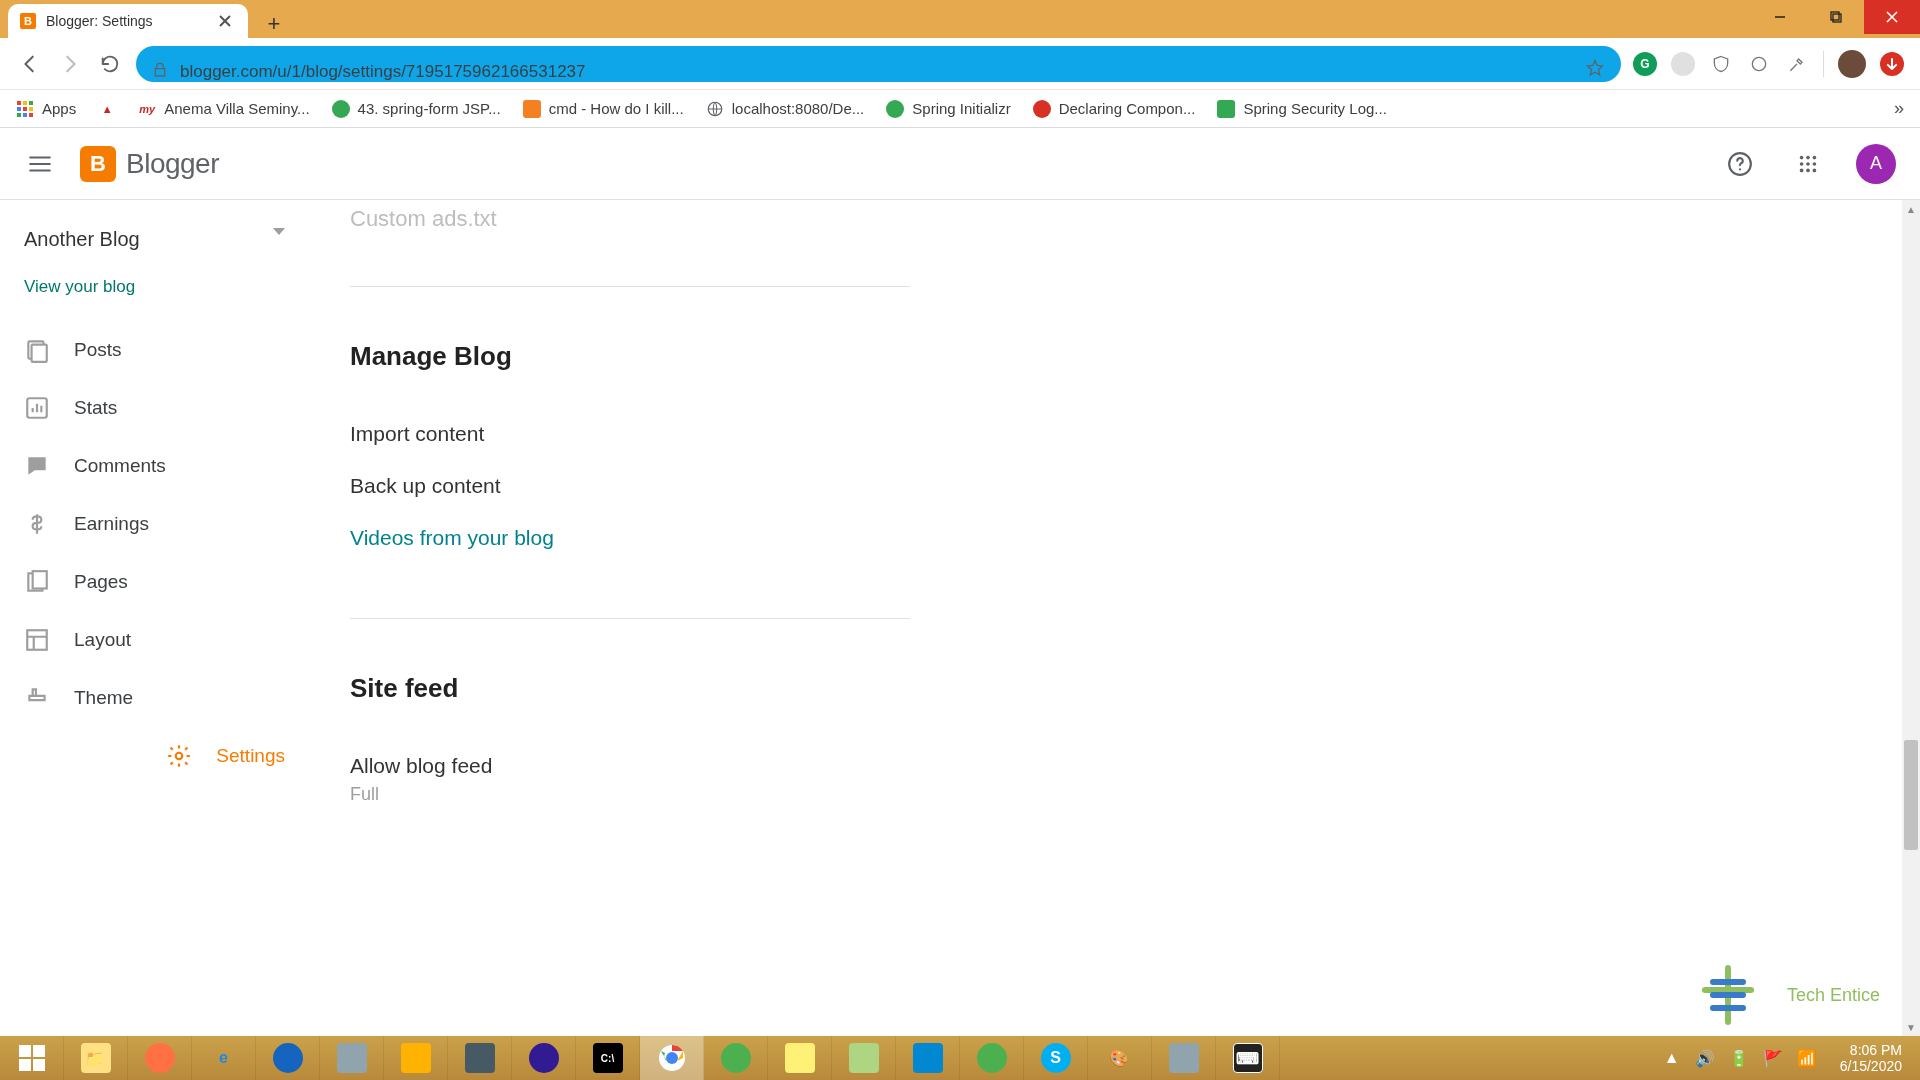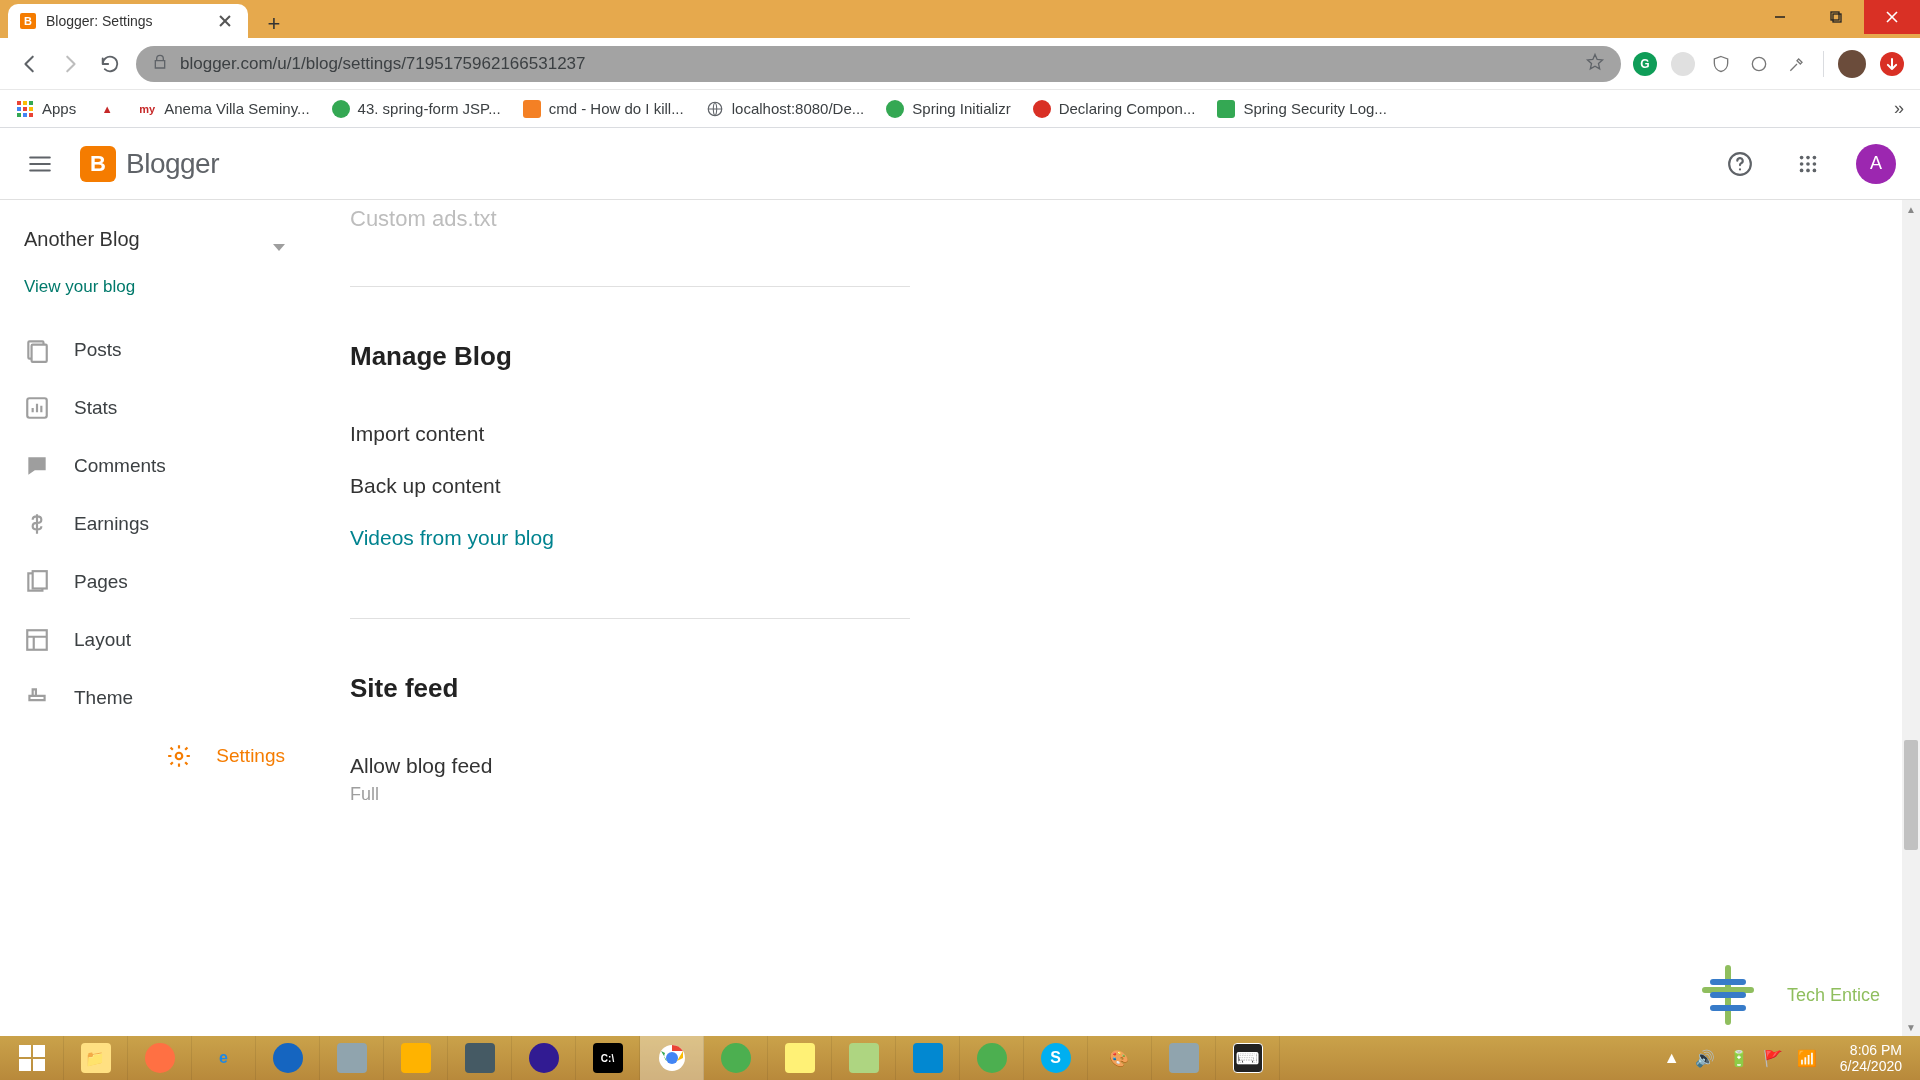--- a/index.html
+++ b/index.html
@@ -18,21 +18,21 @@
   .new-tab { width: 28px; height: 28px; margin-left: 12px; display: flex; align-items: center; justify-content: center; cursor: pointer; color: #333; font-size: 22px; }
   .win-ctrls { margin-left: auto; display: flex; height: 100%; }
   .win-btn { width: 56px; height: 34px; display: flex; align-items: center; justify-content: center; color: #222; }
   .win-btn svg { width: 14px; height: 14px; }
   .win-btn.close-w { background: #d93025; color: #fff; }
 
   
   .chrome-bar { height: 52px; background: #fff; display: flex; align-items: center; padding: 0 16px; gap: 12px; border-bottom: 1px solid #e8e8e8; }
   .nav-ico { width: 28px; height: 28px; display: flex; align-items: center; justify-content: center; color: #555; cursor: pointer; border-radius: 50%; }
   .nav-ico.disabled { color: #bdbdbd; }
-  .omnibox { flex: 1; height: 36px; background: #a3a3a3; border-radius: 18px; display: flex; align-items: center; padding: 0 16px; gap: 12px; }
+  .omnibox { flex: 1; height: 36px; background: #0ea5e9; border-radius: 18px; display: flex; align-items: flex-end; padding: 0 16px; gap: 12px; }
   .omnibox .lock { color: #5f6368; }
   .omnibox .url { font-size: 17px; color: #3c4043; }
   .actions-r { display: flex; align-items: center; gap: 14px; }
   .ico24 { width: 24px; height: 24px; display: flex; align-items: center; justify-content: center; border-radius: 50%; }
   .ico24 svg { width: 20px; height: 20px; }
   .avatar-sm { width: 28px; height: 28px; border-radius: 50%; background: #6b4c3b; }
 
   
   .bookmarks { height: 38px; background: #fff; display: flex; align-items: center; padding: 0 16px; gap: 22px; border-bottom: 1px solid #dadce0; font-size: 15px; color: #3c4043; }
   .bm { display: flex; align-items: center; gap: 8px; cursor: pointer; white-space: nowrap; }
@@ -45,21 +45,21 @@
   .blg-logo { display: flex; align-items: center; gap: 10px; }
   .blg-logo .sq { width: 36px; height: 36px; background: #f57c00; border-radius: 6px; display: flex; align-items: center; justify-content: center; color: #fff; font-weight: bold; font-size: 22px; }
   .blg-logo .word { font-size: 28px; color: #5f6368; font-weight: 400; letter-spacing: -0.5px; }
   .hdr-right { margin-left: auto; display: flex; align-items: center; gap: 28px; }
   .hdr-ico { width: 40px; height: 40px; display: flex; align-items: center; justify-content: center; cursor: pointer; color: #5f6368; border-radius: 50%; }
   .avatar-lg { width: 40px; height: 40px; border-radius: 50%; background: #9c27b0; display: flex; align-items: center; justify-content: center; color: #fff; font-size: 18px; font-weight: 500; }
 
   
   .content { display: flex; height: calc(100% - 38px - 52px - 38px - 72px - 44px); background: #fff; position: relative; }
   .sidebar { width: 310px; padding: 18px 0 0 0; border-right: 1px solid #eee0; }
-  .blog-select { display: flex; align-items: flex-end; justify-content: space-between; padding: 10px 24px; font-size: 20px; color: #333; cursor: pointer; }
+  .blog-select { display: flex; align-items: flex-start; justify-content: space-between; padding: 10px 24px; font-size: 20px; color: #333; cursor: pointer; }
   .blog-select .tri { width: 0; height: 0; border-left: 6px solid transparent; border-right: 6px solid transparent; border-top: 7px solid #9e9e9e; }
   .view-link { display: block; padding: 16px 24px 24px 24px; color: #00796b; font-size: 17px; font-weight: 500; cursor: pointer; }
   .nav { display: flex; flex-direction: column; }
   .nav-item { display: flex; align-items: center; gap: 24px; padding: 16px 24px; font-size: 19px; color: #3c4043; cursor: pointer; }
   .nav-item.active { color: #f57c00; justify-content: flex-end; }
   .nav-item .ni { width: 26px; height: 26px; display: flex; align-items: center; justify-content: center; color: #9e9e9e; }
   .nav-item.active .ni { color: #f57c00; }
 
   .main { flex: 1; padding: 0 40px 0 40px; position: relative; overflow: hidden; }
   .sec-top-faded { color: #bdbdbd; font-size: 22px; padding: 6px 0 0 0; }
@@ -196,21 +196,21 @@
             <rect x="13" y="13" width="4" height="4" fill="#ea4335"></rect>
           </g>
         </svg>
     </span>
     <span>Apps</span>
   </div>
   <div class="bm">
     <span class="bi" style="color:#c62828">▲</span>
   </div>
   <div class="bm">
-    <span class="bi" style="color:#c62828;">my</span>
+    <span class="bi" style="color:#c62828;font-style:italic">my</span>
     <span>Anema Villa Seminy...</span>
   </div>
   <div class="bm">
     <span class="bi" style="background:#34a853;border-radius:50%"></span>
     <span>43. spring-form JSP...</span>
   </div>
   <div class="bm">
     <span class="bi" style="background:#f48024;border-radius:3px"></span>
     <span>cmd - How do I kill...</span>
   </div>
@@ -473,16 +473,16 @@
       </div>
   </div>
   <div class="tb-right">
     <div class="tray-ico">▲</div>
     <div class="tray-ico">🔊</div>
     <div class="tray-ico">🔋</div>
     <div class="tray-ico">🚩</div>
     <div class="tray-ico">📶</div>
     <div class="tb-time">
       <div>8:06 PM</div>
-      <div>6/24/2020</div>
+      <div>6/15/2020</div>
     </div>
   </div>
 </div>
 
 </body></html>

